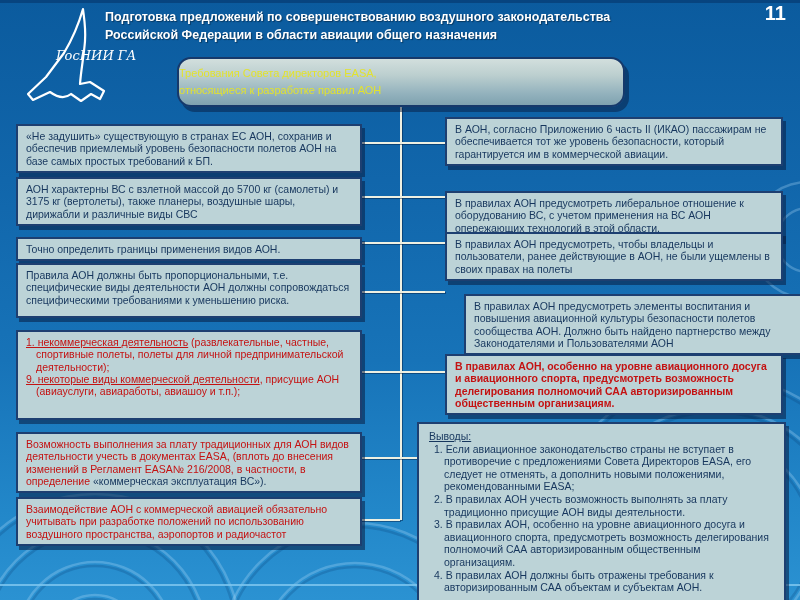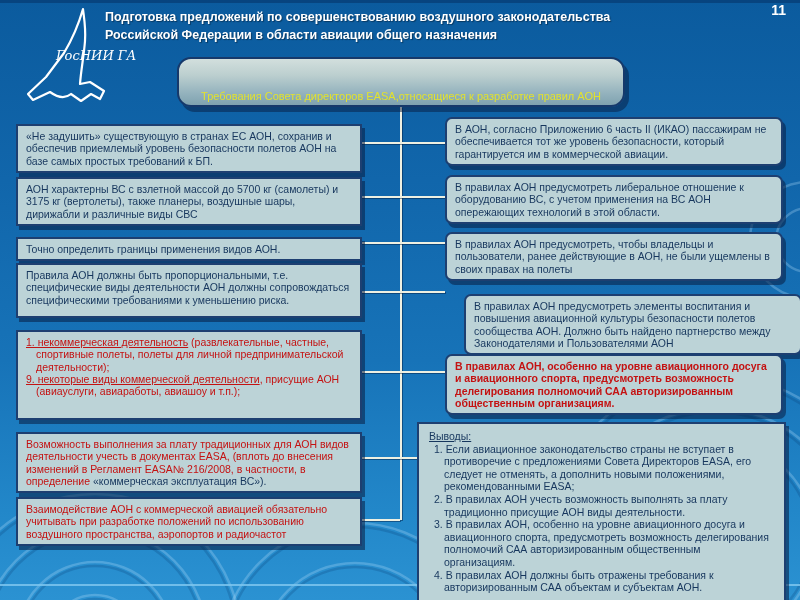--- a/index.html
+++ b/index.html
@@ -5,46 +5,46 @@
   html,body{margin:0;padding:0;background:#333;}
   .slide{
     position:relative;width:800px;height:600px;overflow:hidden;
     font-family:"Liberation Sans",sans-serif;
     background:linear-gradient(180deg,#0b5b9e 0%,#1166ab 30%,#1773b8 60%,#2287c9 85%,#2b92d2 100%);
   }
   .top-edge{position:absolute;left:0;top:0;width:800px;height:3px;background:rgba(0,25,70,.35);z-index:1;}
   .ripples{position:absolute;left:0;top:0;width:800px;height:600px;z-index:1;}
   .bottom-line{position:absolute;left:0;top:584px;width:800px;height:2px;background:#7cc6ee;opacity:.85;z-index:2;}
 
-  .slide-number{position:absolute;top:2px;right:14px;color:#fff;font-weight:bold;font-size:14px;z-index:4;}
+  .slide-number{position:absolute;top:2px;right:14px;color:#fff;font-weight:bold;font-size:20px;z-index:4;}
   .title{position:absolute;left:105px;top:8px;width:640px;color:#fff;
          font-weight:bold;font-size:12.5px;line-height:1.45;z-index:4;
          text-shadow:1px 1px 1px rgba(0,0,0,.4);}
   .logo{position:absolute;left:20px;top:6px;z-index:4;}
 
   .header-box{
     position:absolute;left:177px;top:57px;width:448px;height:50px;box-sizing:border-box;
     border-radius:14px;border:2px solid #16396b;
     background:linear-gradient(180deg,#d2dfdd 0%,#bccfcf 35%,#93b2bd 75%,#7fa2b0 100%);
     box-shadow:4px 5px 0 rgba(8,28,64,.5);
-    display:flex;flex-direction:row;justify-content:center;align-items:flex-end;
+    display:flex;flex-direction:column;justify-content:center;align-items:flex-start;
     color:#e2e22e;font-size:11px;line-height:1.55;text-align:center;z-index:4;
   }
 
   .conn{position:absolute;background:#eef0e2;box-shadow:1px 1px 0 rgba(0,25,60,.45);z-index:2;}
   .conn.v{width:2px;}
   .conn.h{height:2px;}
 
   .fbox{
     position:absolute;box-sizing:border-box;left:16px;width:346px;
     background:#bcd3d7;border:2px solid #1d3f71;
     box-shadow:3px 4px 0 rgba(8,30,66,.55);
     padding:4px 8px;font-size:10.5px;line-height:12.3px;color:#16365d;z-index:3;
   }
-  .rbox{left:445px;width:338px;border-radius:7px;}
+  .rbox{left:445px;width:338px;}
   .red{color:#c41212;}
   .navy{color:#16365d;}
   .u{text-decoration:underline;}
   .hang{padding-left:10px;text-indent:-10px;}
   .cbox{left:417px;width:369px;padding:6px 10px;line-height:12.6px;}
   .citem{padding-left:15px;text-indent:-10px;}
 </style>
 </head>
 <body>
 
@@ -142,21 +142,21 @@
   <div class="fbox red" style="top:432px;min-height:54px;">
     <span>Возможность выполнения за плату традиционных для АОН видов деятельности учесть в документах EASA, (вплоть до внесения изменений в Регламент EASA№ 216/2008, в частности, в определение </span><span class="navy">«коммерческая эксплуатация ВС»).</span>
   </div>
   <div class="fbox red" style="top:497px;min-height:44px;">
     <span>Взаимодействие АОН с коммерческой авиацией  обязательно учитывать при разработке положений по использованию воздушного пространства, аэропортов и радиочастот</span>
   </div>
 
   <div class="fbox rbox" style="top:117px;min-height:44px;">
     <span>В АОН, согласно Приложению 6 часть II (ИКАО) пассажирам не обеспечивается тот же уровень безопасности, который гарантируется им в коммерческой авиации.</span>
   </div>
-  <div class="fbox rbox" style="top:175px;min-height:44px;">
+  <div class="fbox rbox" style="top:191px;min-height:44px;">
     <span>В правилах АОН предусмотреть либеральное отношение к оборудованию ВС, с учетом применения на ВС АОН опережающих технологий в этой области.</span>
   </div>
   <div class="fbox rbox" style="top:232px;min-height:44px;">
     <span>В правилах АОН предусмотреть, чтобы владельцы и пользователи, ранее действующие в АОН, не были ущемлены в своих правах на полеты</span>
   </div>
   <div class="fbox rbox" style="top:294px;min-height:54px;margin-left:19px;">
     <span>В правилах АОН предусмотреть элементы воспитания и повышения авиационной культуры безопасности полетов сообщества АОН. Должно быть найдено партнерство между Законодателями и Пользователями АОН</span>
   </div>
   <div class="fbox rbox red" style="top:354px;min-height:54px;font-weight:bold;">
     <span>В правилах АОН, особенно на уровне авиационного досуга и авиационного спорта, предусмотреть возможность делегирования полномочий САА авторизированным общественным организациям.</span>

